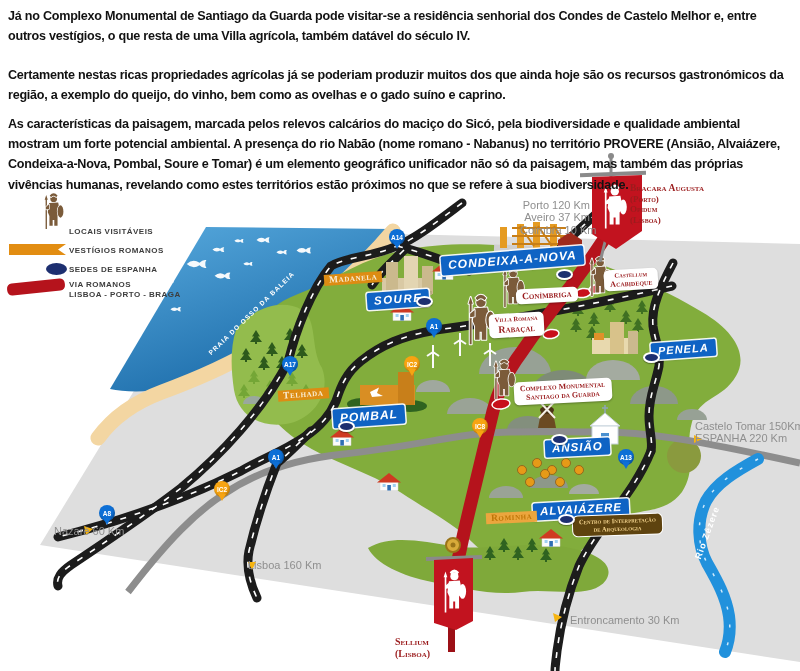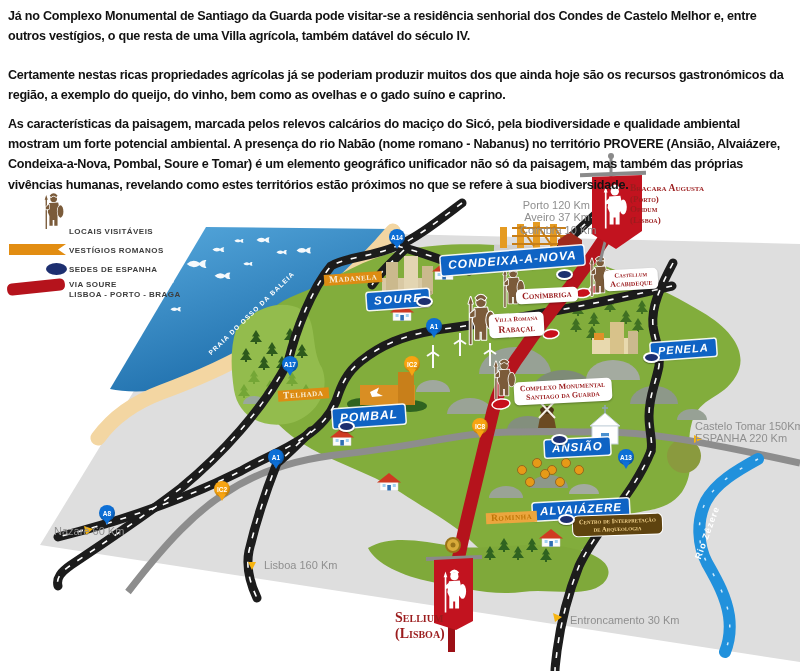--- a/index.html
+++ b/index.html
@@ -319,21 +319,21 @@
     <p class="p2">Certamente nestas ricas propriedades agrícolas já se poderiam produzir muitos dos que ainda hoje são os recursos gastronómicos da região, a exemplo do queijo, do vinho, bem como as ovelhas e o gado suíno e caprino.</p>
     <p>As características da paisagem, marcada pelos relevos calcários do maciço do Sicó, pela biodiversidade e qualidade ambiental mostram um forte potencial ambiental. A presença do rio Nabão (nome romano - Nabanus) no território PROVERE (Ansião, Alvaiázere, Condeixa-a-Nova, Pombal, Soure e Tomar) é um elemento geográfico unificador não só da paisagem, mas também das próprias vivências humanas, revelando como estes territórios estão próximos no que se refere à sua biodiversidade.</p>
   </div>
 
   <div class="legend-label" style="left:69px;top:227px">LOCAIS VISITÁVEIS</div>
   <div class="legend-bar-orange"></div>
   <div class="legend-label" style="left:69px;top:246px">VESTÍGIOS ROMANOS</div>
   <div class="legend-ellipse"></div>
   <div class="legend-label" style="left:69px;top:265px">SEDES DE ESPANHA</div>
   <div class="legend-bar-red"></div>
-  <div class="legend-label" style="left:69px;top:280px">VIA SOURE</div>
+  <div class="legend-label" style="left:69px;top:280px">VIA ROMANOS</div>
   <div class="legend-label" style="left:69px;top:290px">LISBOA - PORTO - BRAGA</div>
 
   <div class="town" style="left:441px;top:251px;font-size:12px;transform:rotate(-4.5deg)">CONDEIXA-A-NOVA</div>
   <div class="town" style="left:367px;top:291px;letter-spacing:1.5px;transform:rotate(-4deg)">SOURE</div>
   <div class="town" style="left:333px;top:407px;font-size:12px;transform:rotate(-4deg)">POMBAL</div>
   <div class="town" style="left:651px;top:341px;font-size:11px;transform:rotate(-4deg)">PENELA</div>
   <div class="town" style="left:545px;top:439px;transform:rotate(-3deg)">ANSIÃO</div>
   <div class="town" style="left:533px;top:501px;transform:rotate(-3deg)">ALVAIÁZERE</div>
 
   <div class="cmark" style="left:556px;top:269px"></div>
@@ -364,36 +364,36 @@
     <span class="t-sm">Centro de Interpretação</span>
     <span class="t-sm">de Arqueologia</span>
   </div>
 
   <div class="banner-cap" style="left:630px;top:183px">
     <span style="display:block;font-size:9.5px">Bracara Augusta</span>
     <span style="display:block">(Porto)</span>
     <span style="display:block">Opidum</span>
     <span style="display:block">(Lisboa)</span>
   </div>
-  <div class="banner-cap" style="left:395px;top:610px;font-size:14px">
+  <div class="banner-cap" style="left:395px;top:636px;font-size:10px">
     <span style="display:block">Sellium</span>
     <span style="display:block">(Lisboa)</span>
   </div>
 
   <div class="dist right" style="left:520px;top:199px;width:70px">
     <span style="display:block">Porto 120 Km</span>
     <span style="display:block">Aveiro 37 Km</span>
     <span style="display:block">Coimbra 10 Km</span>
   </div>
   <div class="dist" style="left:695px;top:420px">
     <span style="display:block">Castelo Tomar 150Km</span>
     <span style="display:block">ESPANHA 220 Km</span>
   </div>
   <div class="dist" style="left:54px;top:525px">Nazaré 60 Km</div>
-  <div class="dist" style="left:264px;top:559px">Lisboa 160 Km</div>
+  <div class="dist" style="left:248px;top:559px">Lisboa 160 Km</div>
   <div class="dist" style="left:570px;top:614px">Entroncamento 30 Km</div>
 
   <div class="rot-praia">PRAIA DO OSSO DA BALEIA</div>
   <div class="rot-rio">Rio Zêzere</div>
 
   <div class="pin blue" style="left:389px;top:229px">
     <span>A14</span>
     </div>
   <div class="pin blue" style="left:282px;top:356px">
     <span>A17</span>

